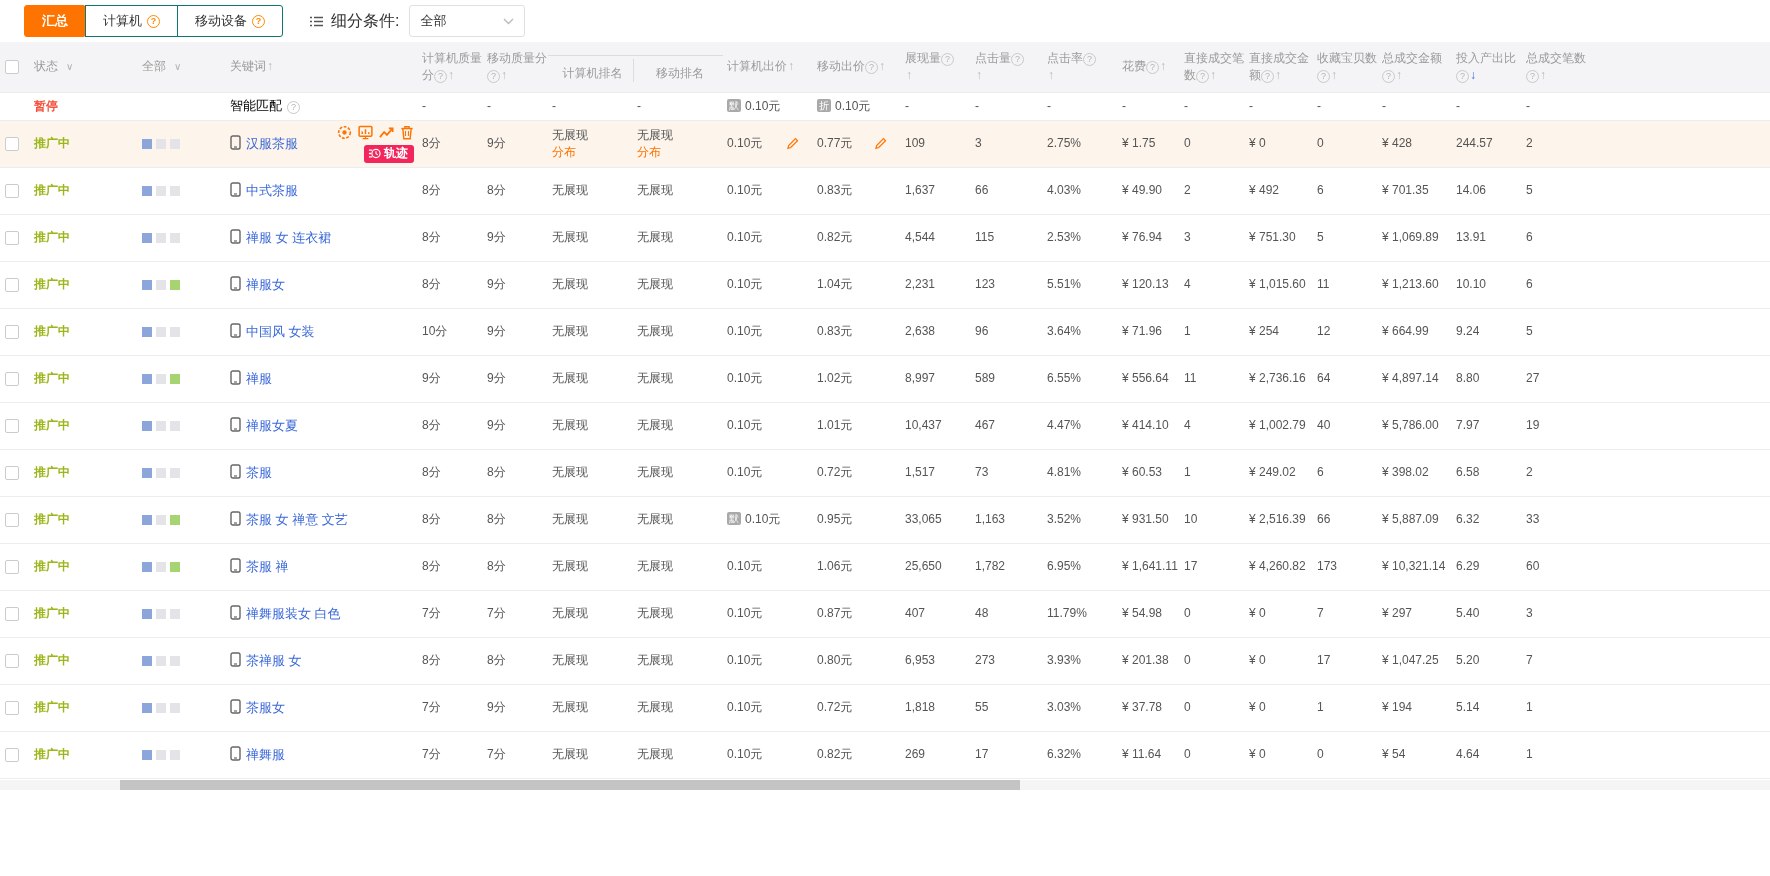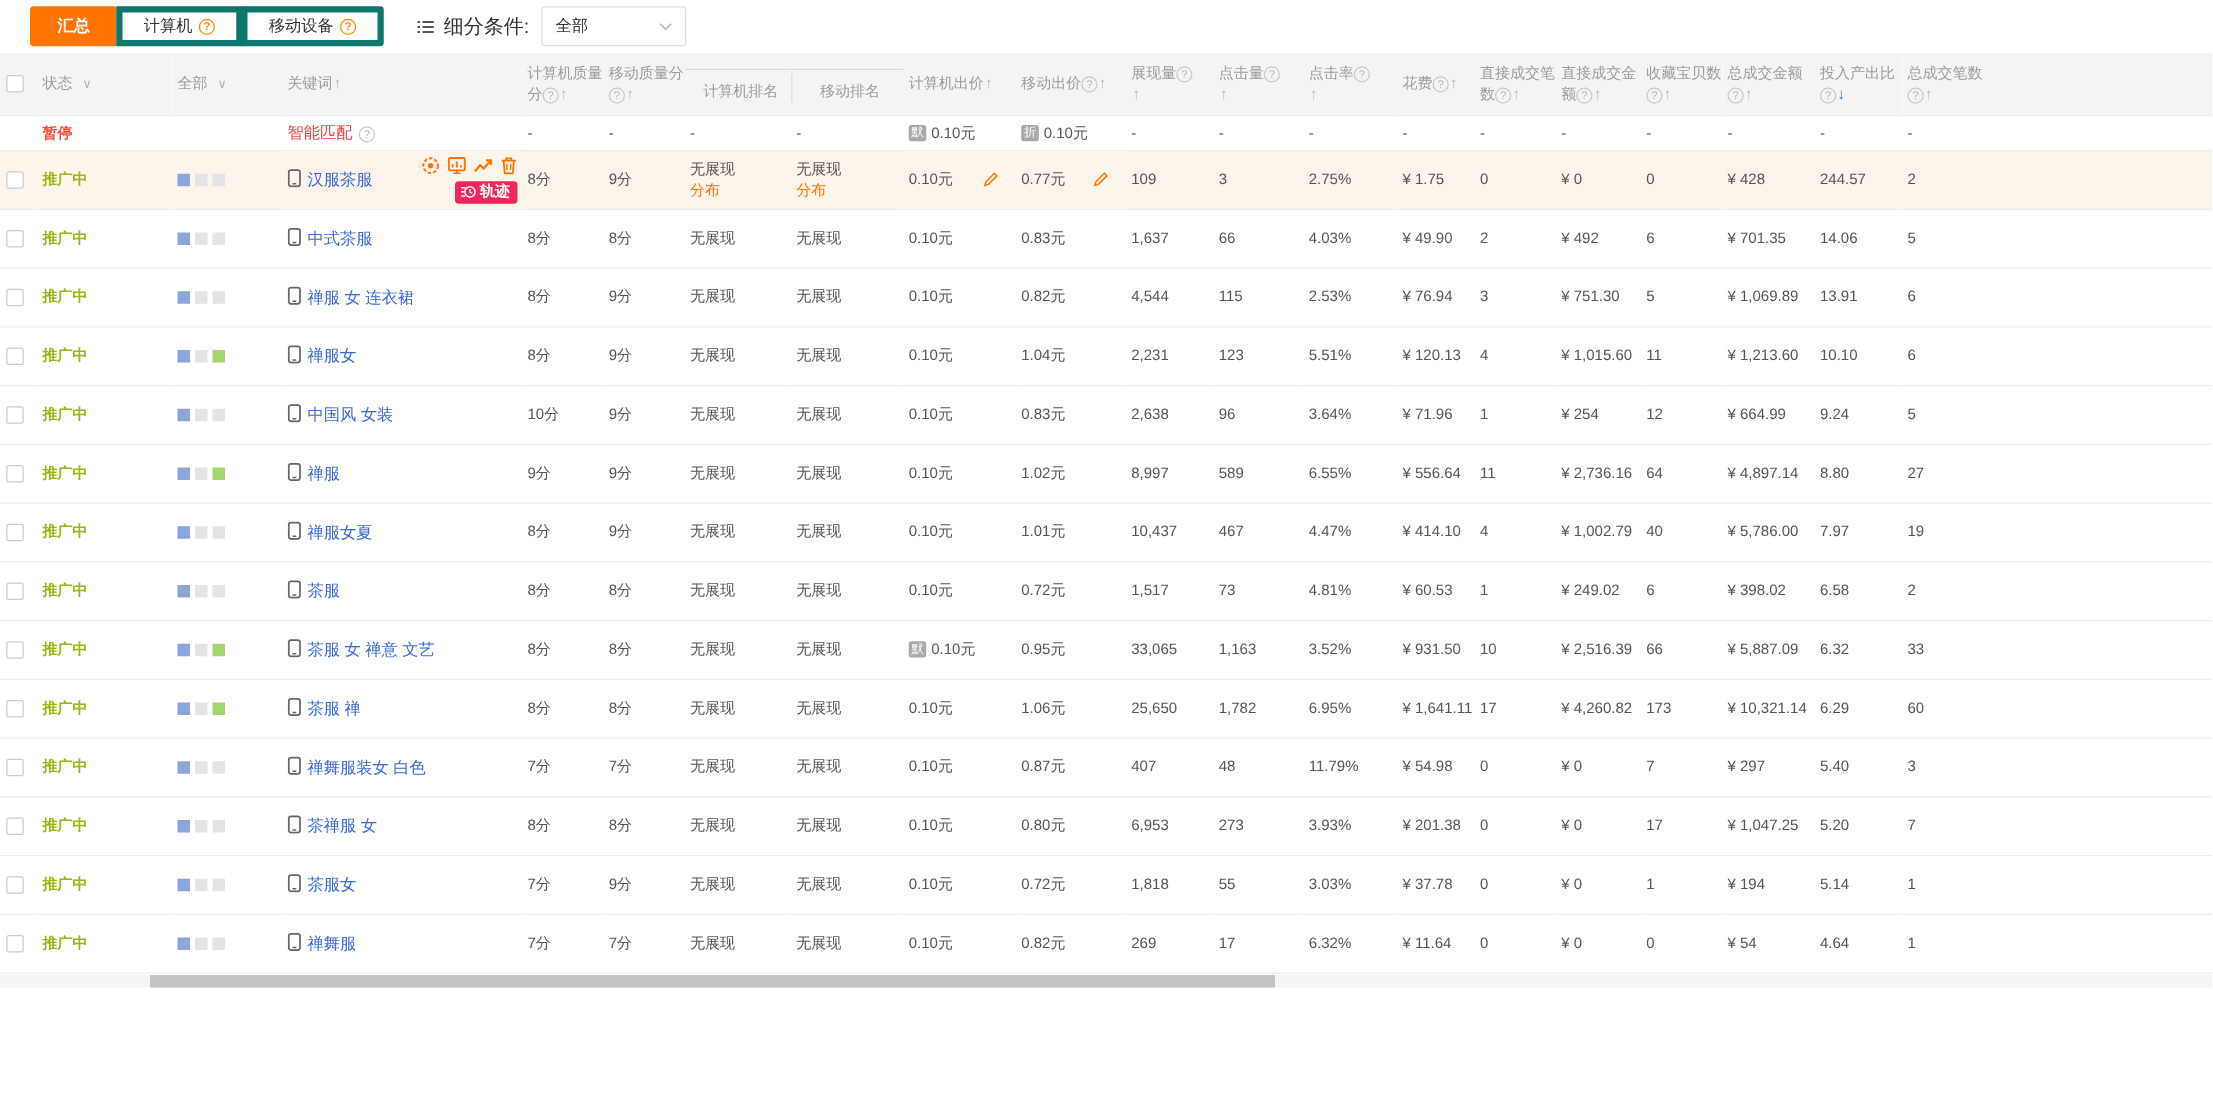--- a/index.html
+++ b/index.html
@@ -6,21 +6,21 @@
   --accent:#ff7300; --link:#3a68d8; --status-active:#9ab619; --status-paused:#f5503b;
   --badge-red:#f2265c; --sq-blue:#8ca5db; --sq-gray:#e4e4e8; --sq-green:#a8d371;
   --hover-bg:#fdf4ec; --header-bg:#f4f4f6; --row-line:#ededee;
 }
 *{box-sizing:border-box;}
 html,body{margin:0;padding:0;}
 body{width:1770px;height:876px;overflow:hidden;background:#fff;position:relative;
   font-family:"Liberation Sans","DejaVu Sans",sans-serif;font-size:12px;color:#555;}
 .toolbar{height:42px;display:flex;align-items:center;padding-left:24px;}
 .tab-group{display:inline-flex;}
-.tab{height:32px;padding:0 17px;background:#fff;border:5px solid #0f766e;font-size:13px;color:#333;
+.tab{height:32px;padding:0 17px;background:#fff;border:1px solid #0f766e;font-size:13px;color:#333;
   cursor:pointer;margin-left:-1px;display:inline-flex;align-items:center;gap:5px;
   font-family:inherit;}
 .tab:first-child{margin-left:0;border-radius:3px 0 0 3px;}
 .tab:last-child{border-radius:0 3px 3px 0;}
 .tab.active{background:var(--accent);border-color:var(--accent);color:#fff;font-weight:700;border-radius:3px;}
 .help{display:inline-block;width:13px;height:13px;line-height:11px;border:1px solid #c9c9c9;border-radius:50%;
   font-size:9px;text-align:center;color:#b5b5b5;flex:none;cursor:pointer;}
 .help.orange{border-color:#ff8a00;color:#ff8a00;font-weight:700;}
 .filter{margin-left:26px;display:flex;align-items:center;gap:7px;color:#333;font-size:16px;}
 .filter-icon{display:inline-flex;color:#555;}
@@ -44,21 +44,21 @@
 .status{font-weight:700;}
 .status.paused{color:var(--status-paused);}
 .status.active{color:var(--status-active);}
 .sq{display:inline-block;width:10px;height:10px;margin-right:4px;vertical-align:middle;}
 .sq.blue{background:var(--sq-blue);}
 .sq.gray{background:var(--sq-gray);}
 .sq.green{background:var(--sq-green);}
 .kw-cell{position:relative;padding-right:62px;}
 .phone{display:inline-flex;color:#666;margin-right:5px;vertical-align:-2px;}
 .kw-link{color:var(--link);text-decoration:none;cursor:pointer;font-size:13px;}
-.smart-label{color:#ef4444;font-size:13px;margin-right:5px;}
+.smart-label{color:#000000;font-size:13px;margin-right:5px;}
 .icon-cluster{position:absolute;right:4px;top:4px;display:flex;gap:6px;}
 .act-icon{display:inline-flex;color:var(--accent);cursor:pointer;}
 .track-badge{position:absolute;right:4px;top:24px;background:var(--badge-red);color:#fff;font-weight:700;
   font-size:12px;border-radius:3px;padding:2px 6px 3px 4px;display:flex;align-items:flex-start;gap:3px;cursor:pointer;line-height:13px;}
 .rank-cell .dist-link{display:block;color:var(--accent);cursor:pointer;text-decoration:none;}
 .bid-cell{position:relative;padding-right:30px;}
 .badge{display:inline-block;background:#a9a9a9;color:#fff;font-size:10px;line-height:13px;padding:0 2px;
   border-radius:2px;margin-right:4px;vertical-align:1px;}
 .pencil{position:absolute;right:14px;top:50%;margin-top:-7px;display:inline-flex;color:var(--accent);cursor:pointer;}
 .sort-up{color:#b8b8b8;margin-left:1px;}

